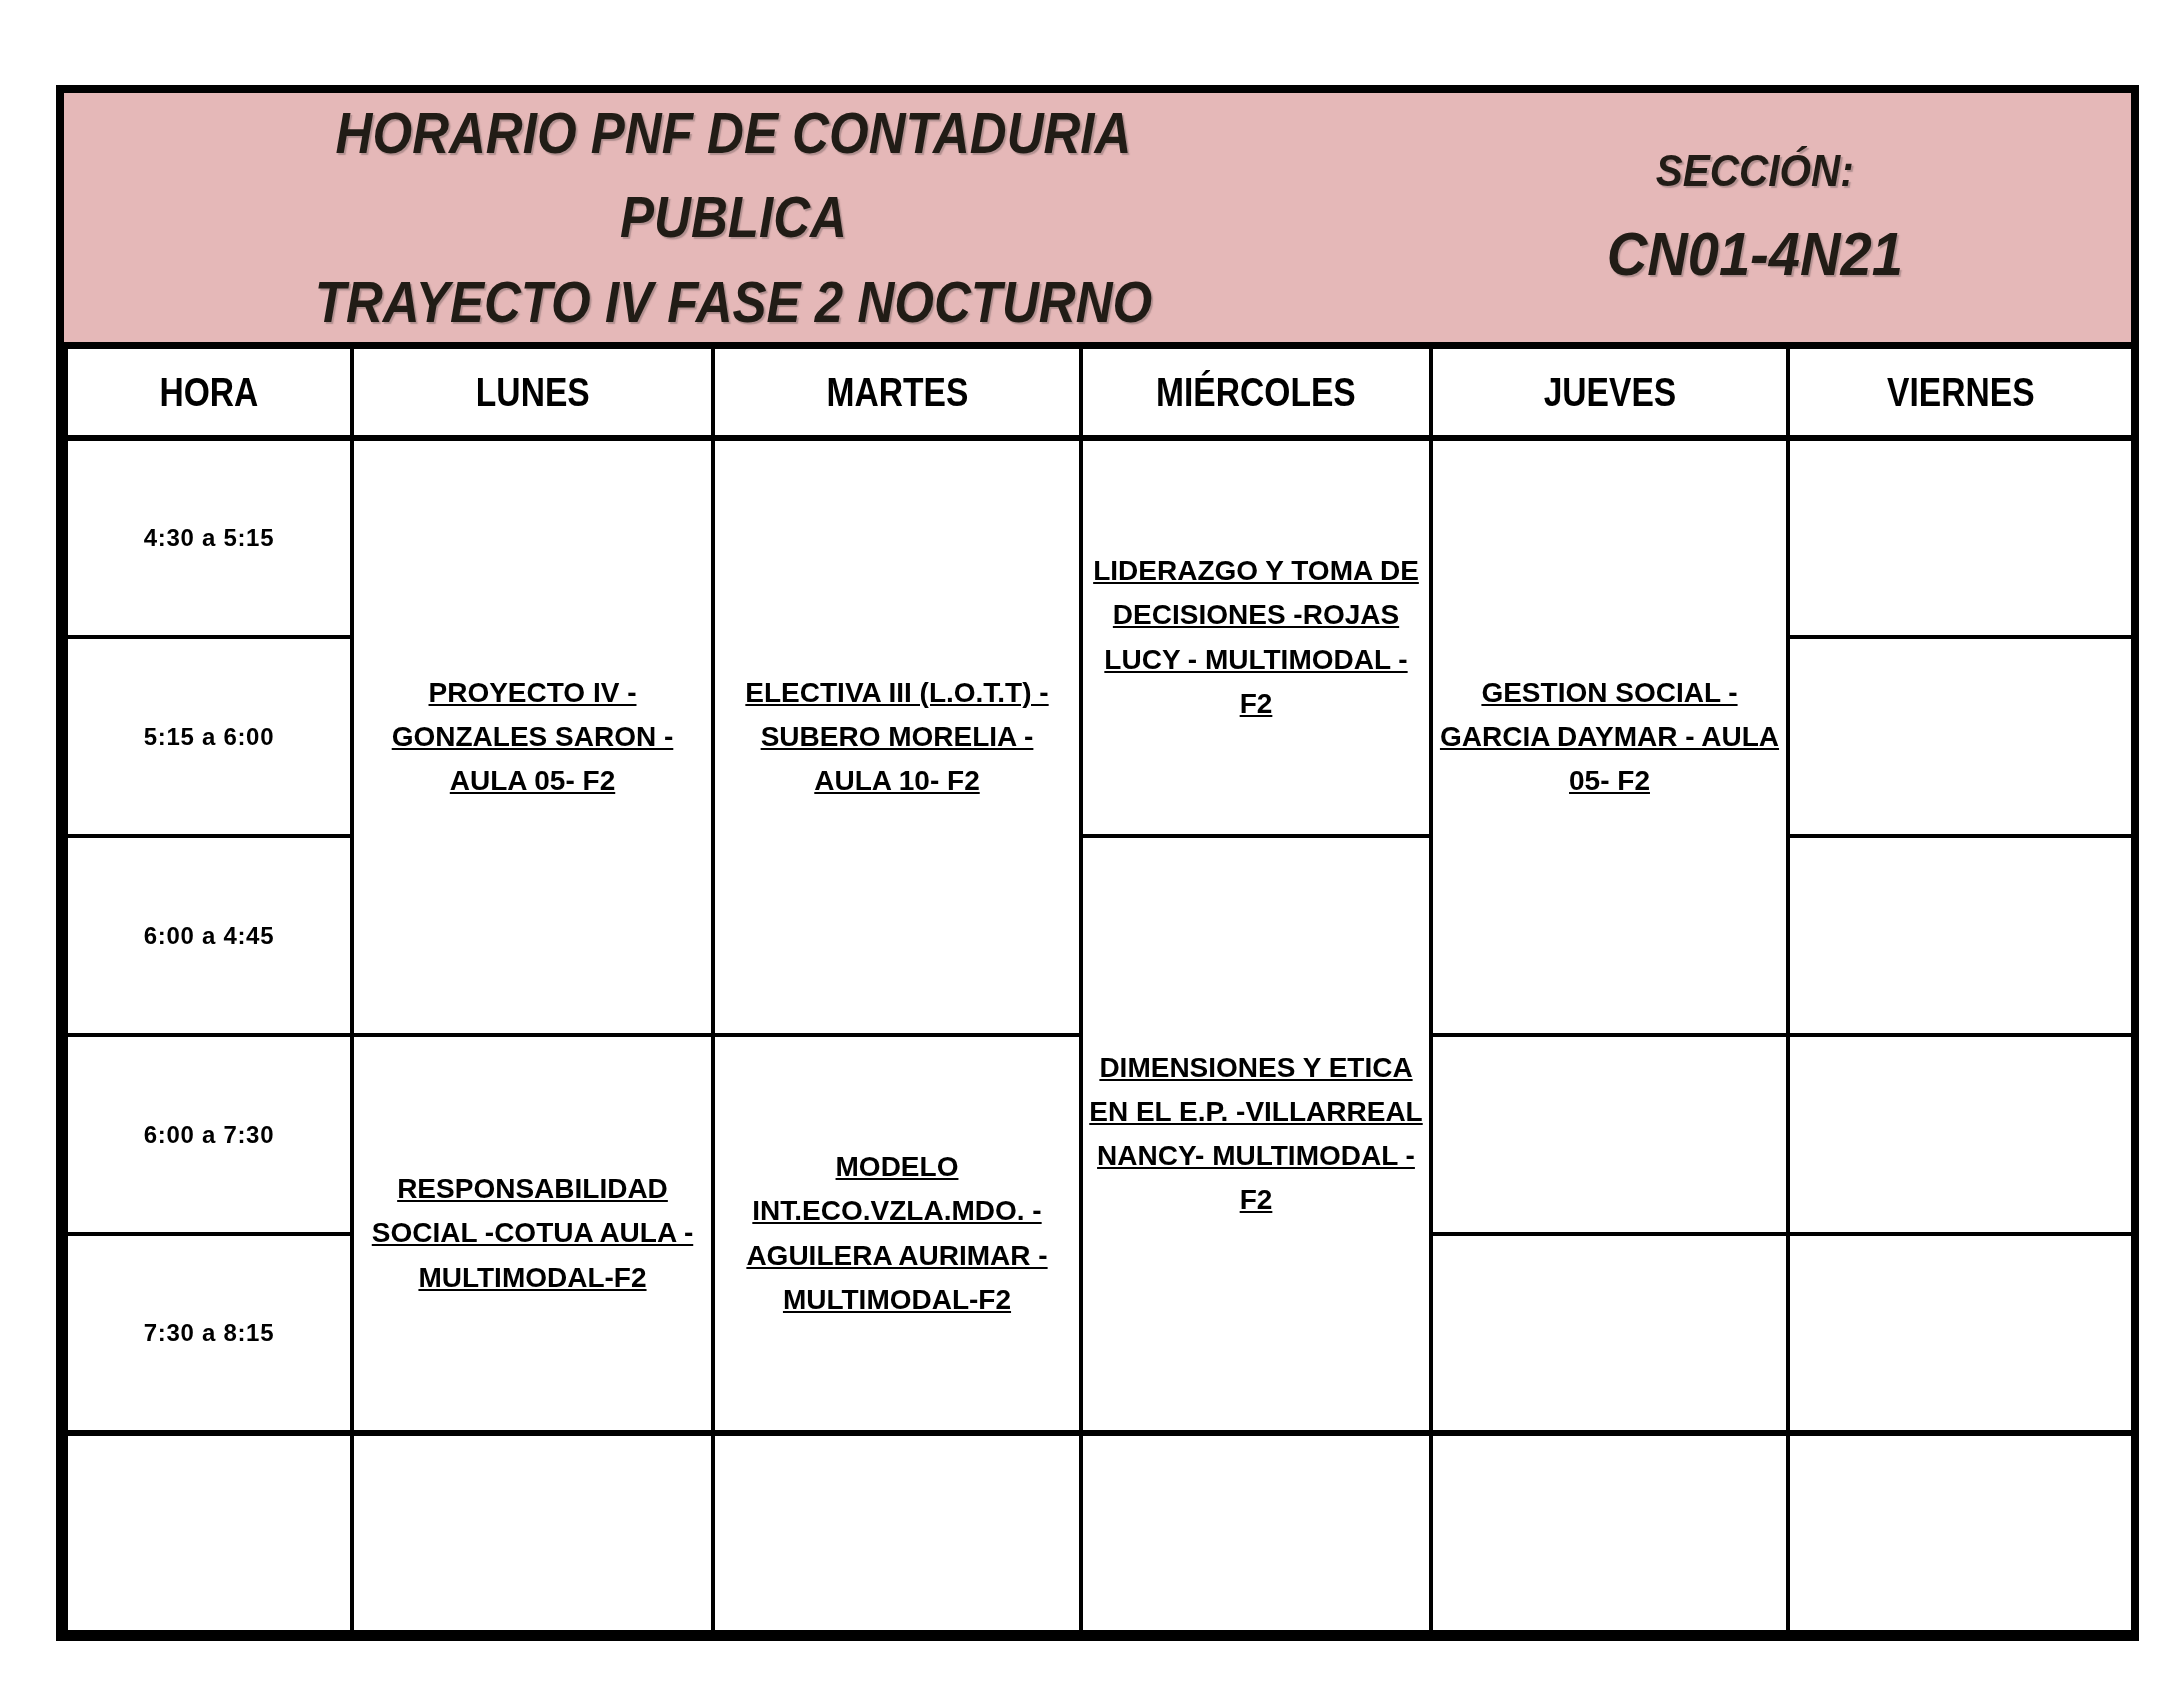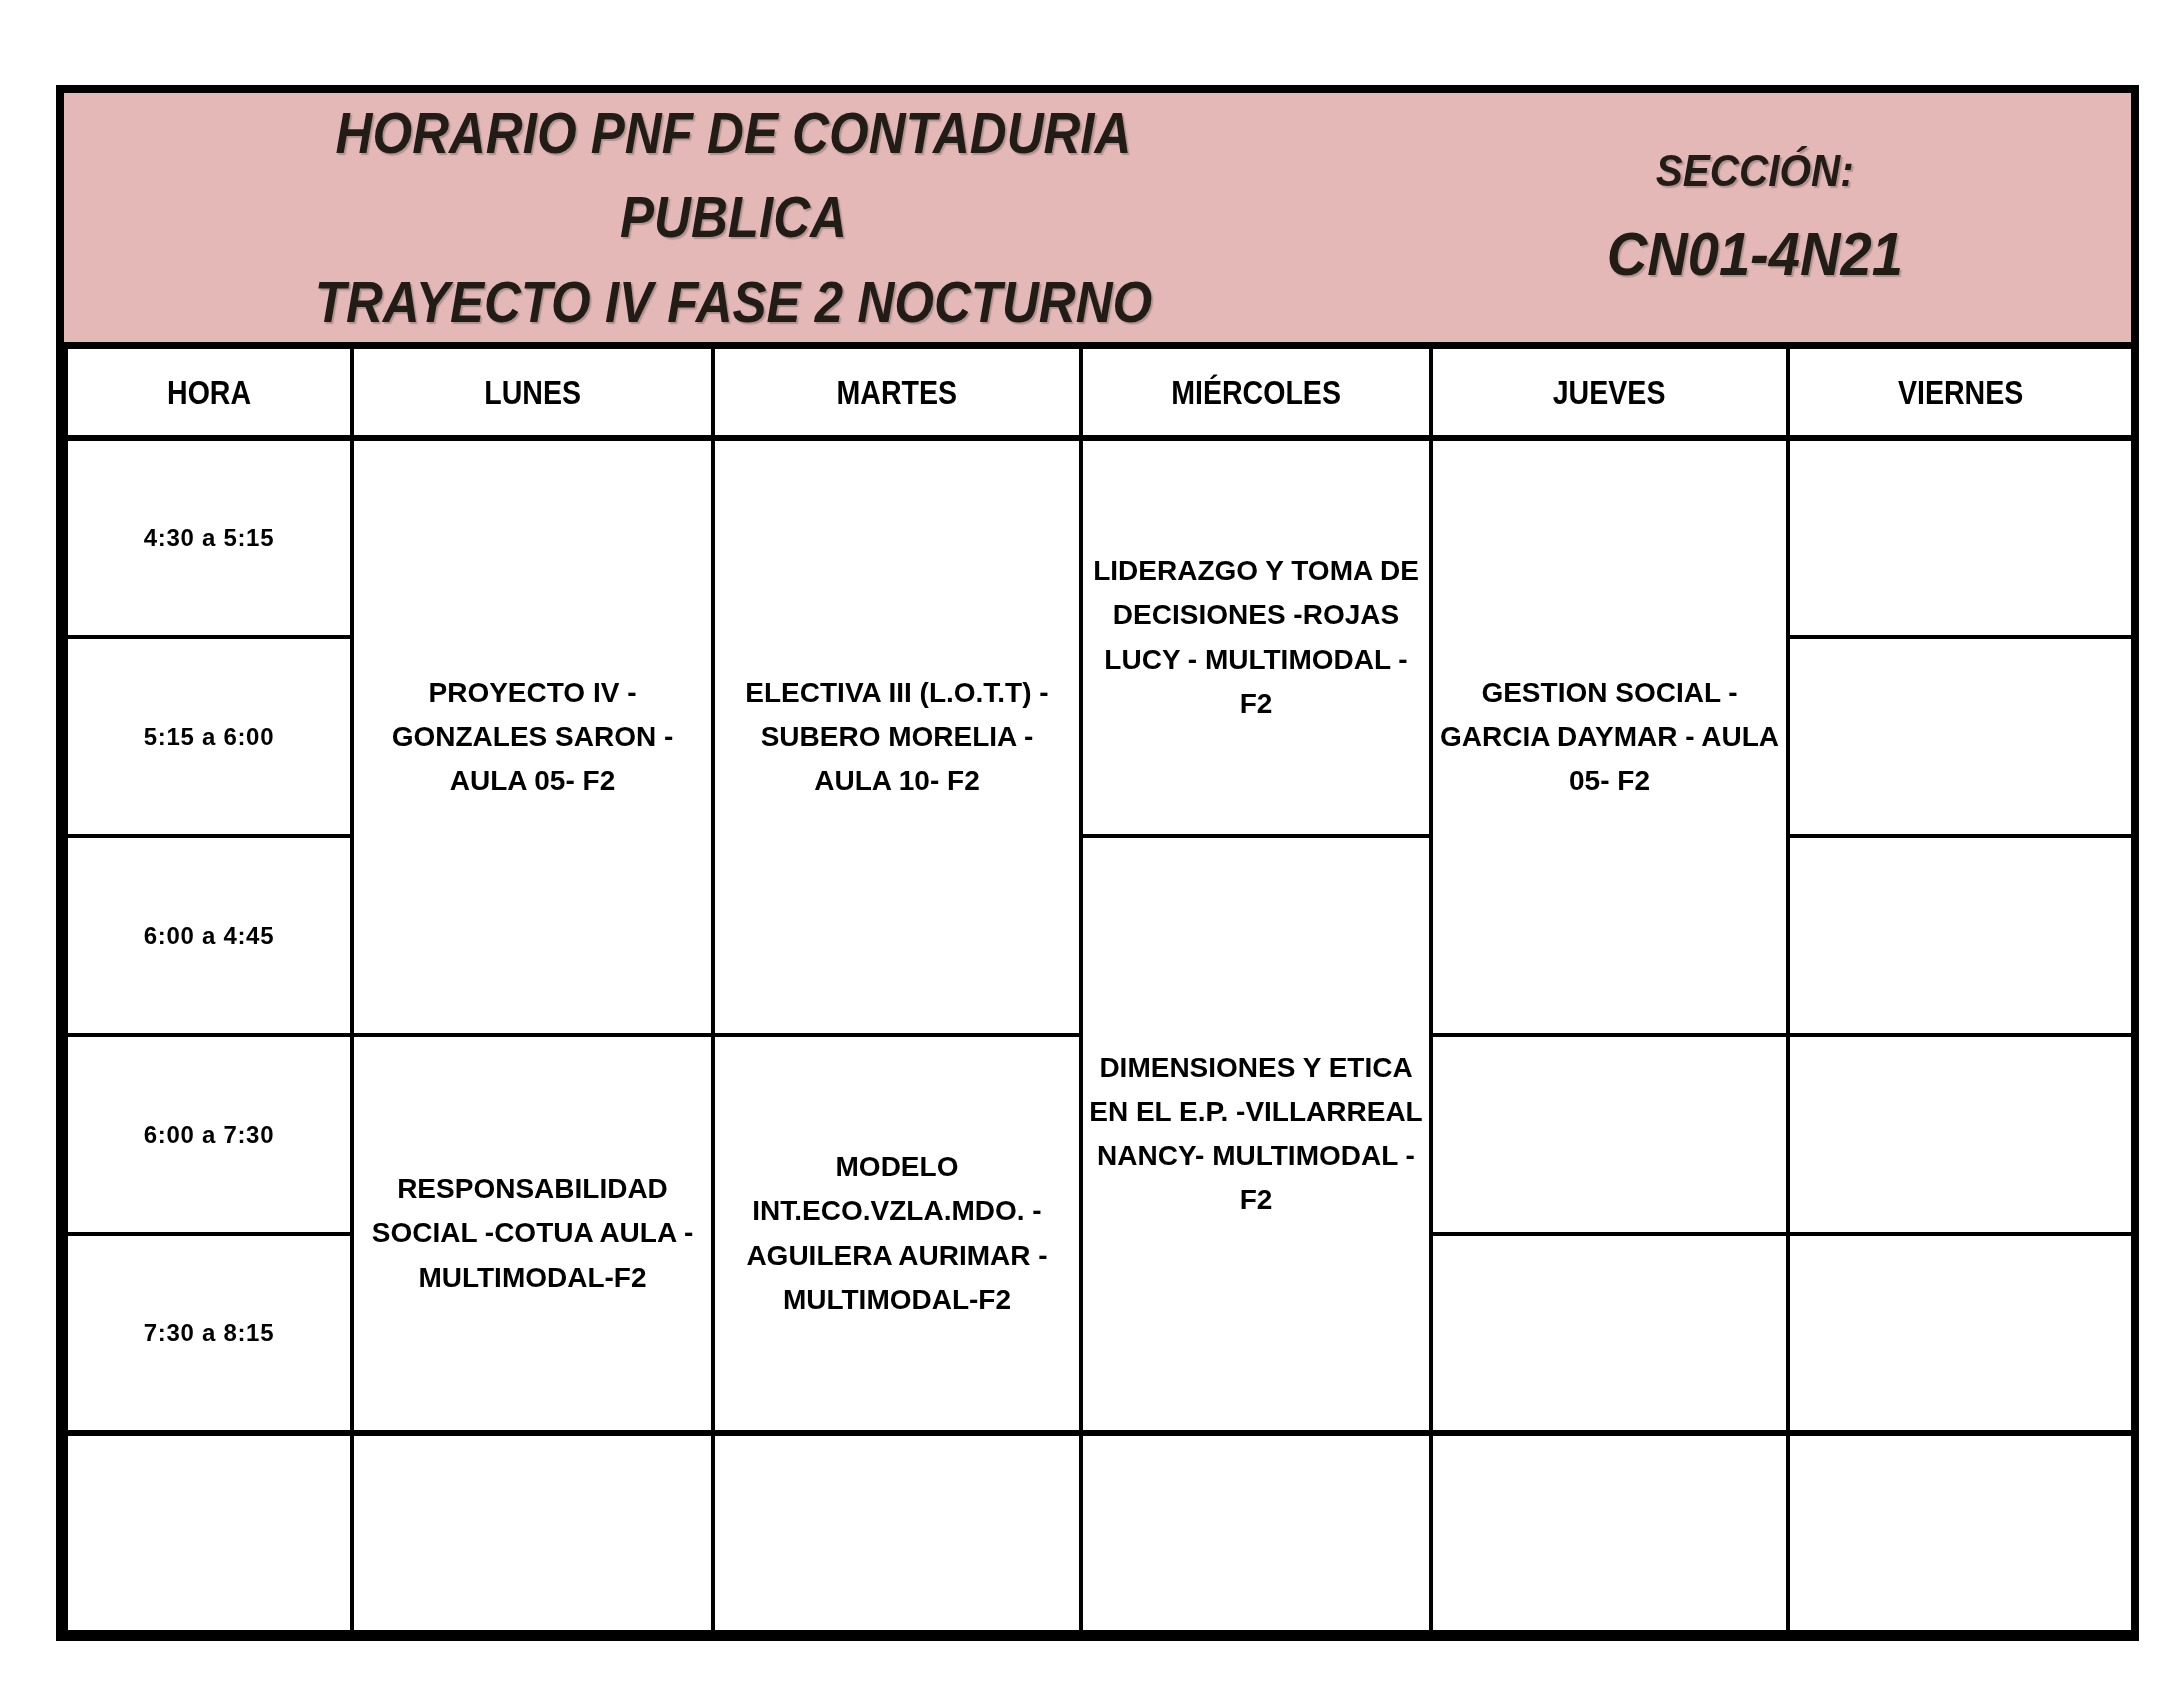--- a/index.html
+++ b/index.html
@@ -76,34 +76,35 @@
     text-align: center;
     vertical-align: middle;
     color: #000;
     overflow: hidden;
   }
   tr.dayrow { height: 89px; }
   tr.dayrow th {
     border-top: none;
     border-bottom: 6.6px solid #000;
     font-weight: 700;
-    font-size: 34px;
+    font-size: 40px;
   }
   .cond { display: inline-block; transform: scaleX(0.84); transform-origin: center; white-space: nowrap; }
   tr.r { height: 199px; }
   td.time {
     font-weight: 700;
     font-size: 24px;
     letter-spacing: 0.7px;
   }
   td.course {
     font-weight: 700;
     font-size: 28px;
     line-height: 1.58;
     padding: 0 14.6px;
+    text-decoration: underline;
   }
   td.pad-wide { padding: 0 26.5px; }
   td.pad-tight { padding: 0 5.3px; }
   tr.last td { border-top: 6.6px solid #000; }
 </style>
 </head>
 <body>
 
 <div class="canvas">
   <div class="board">

